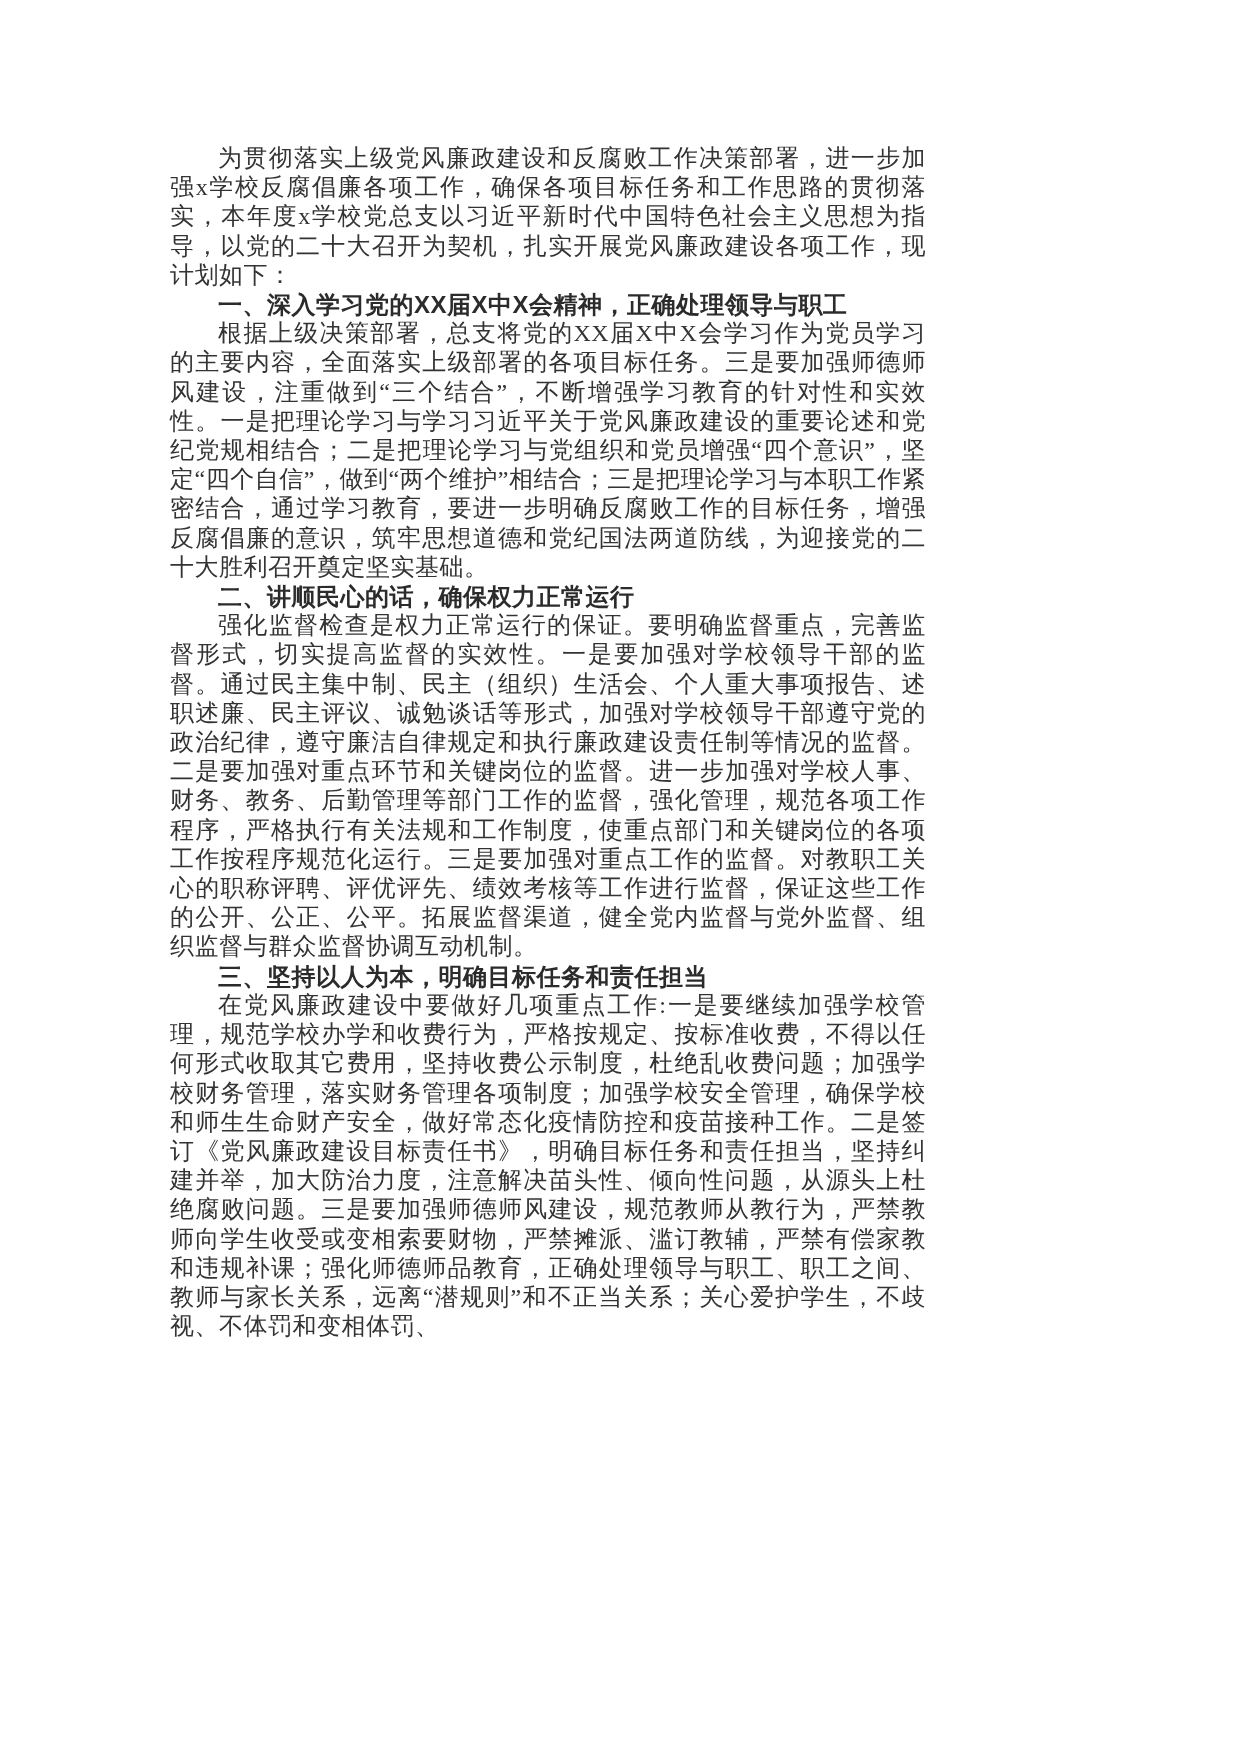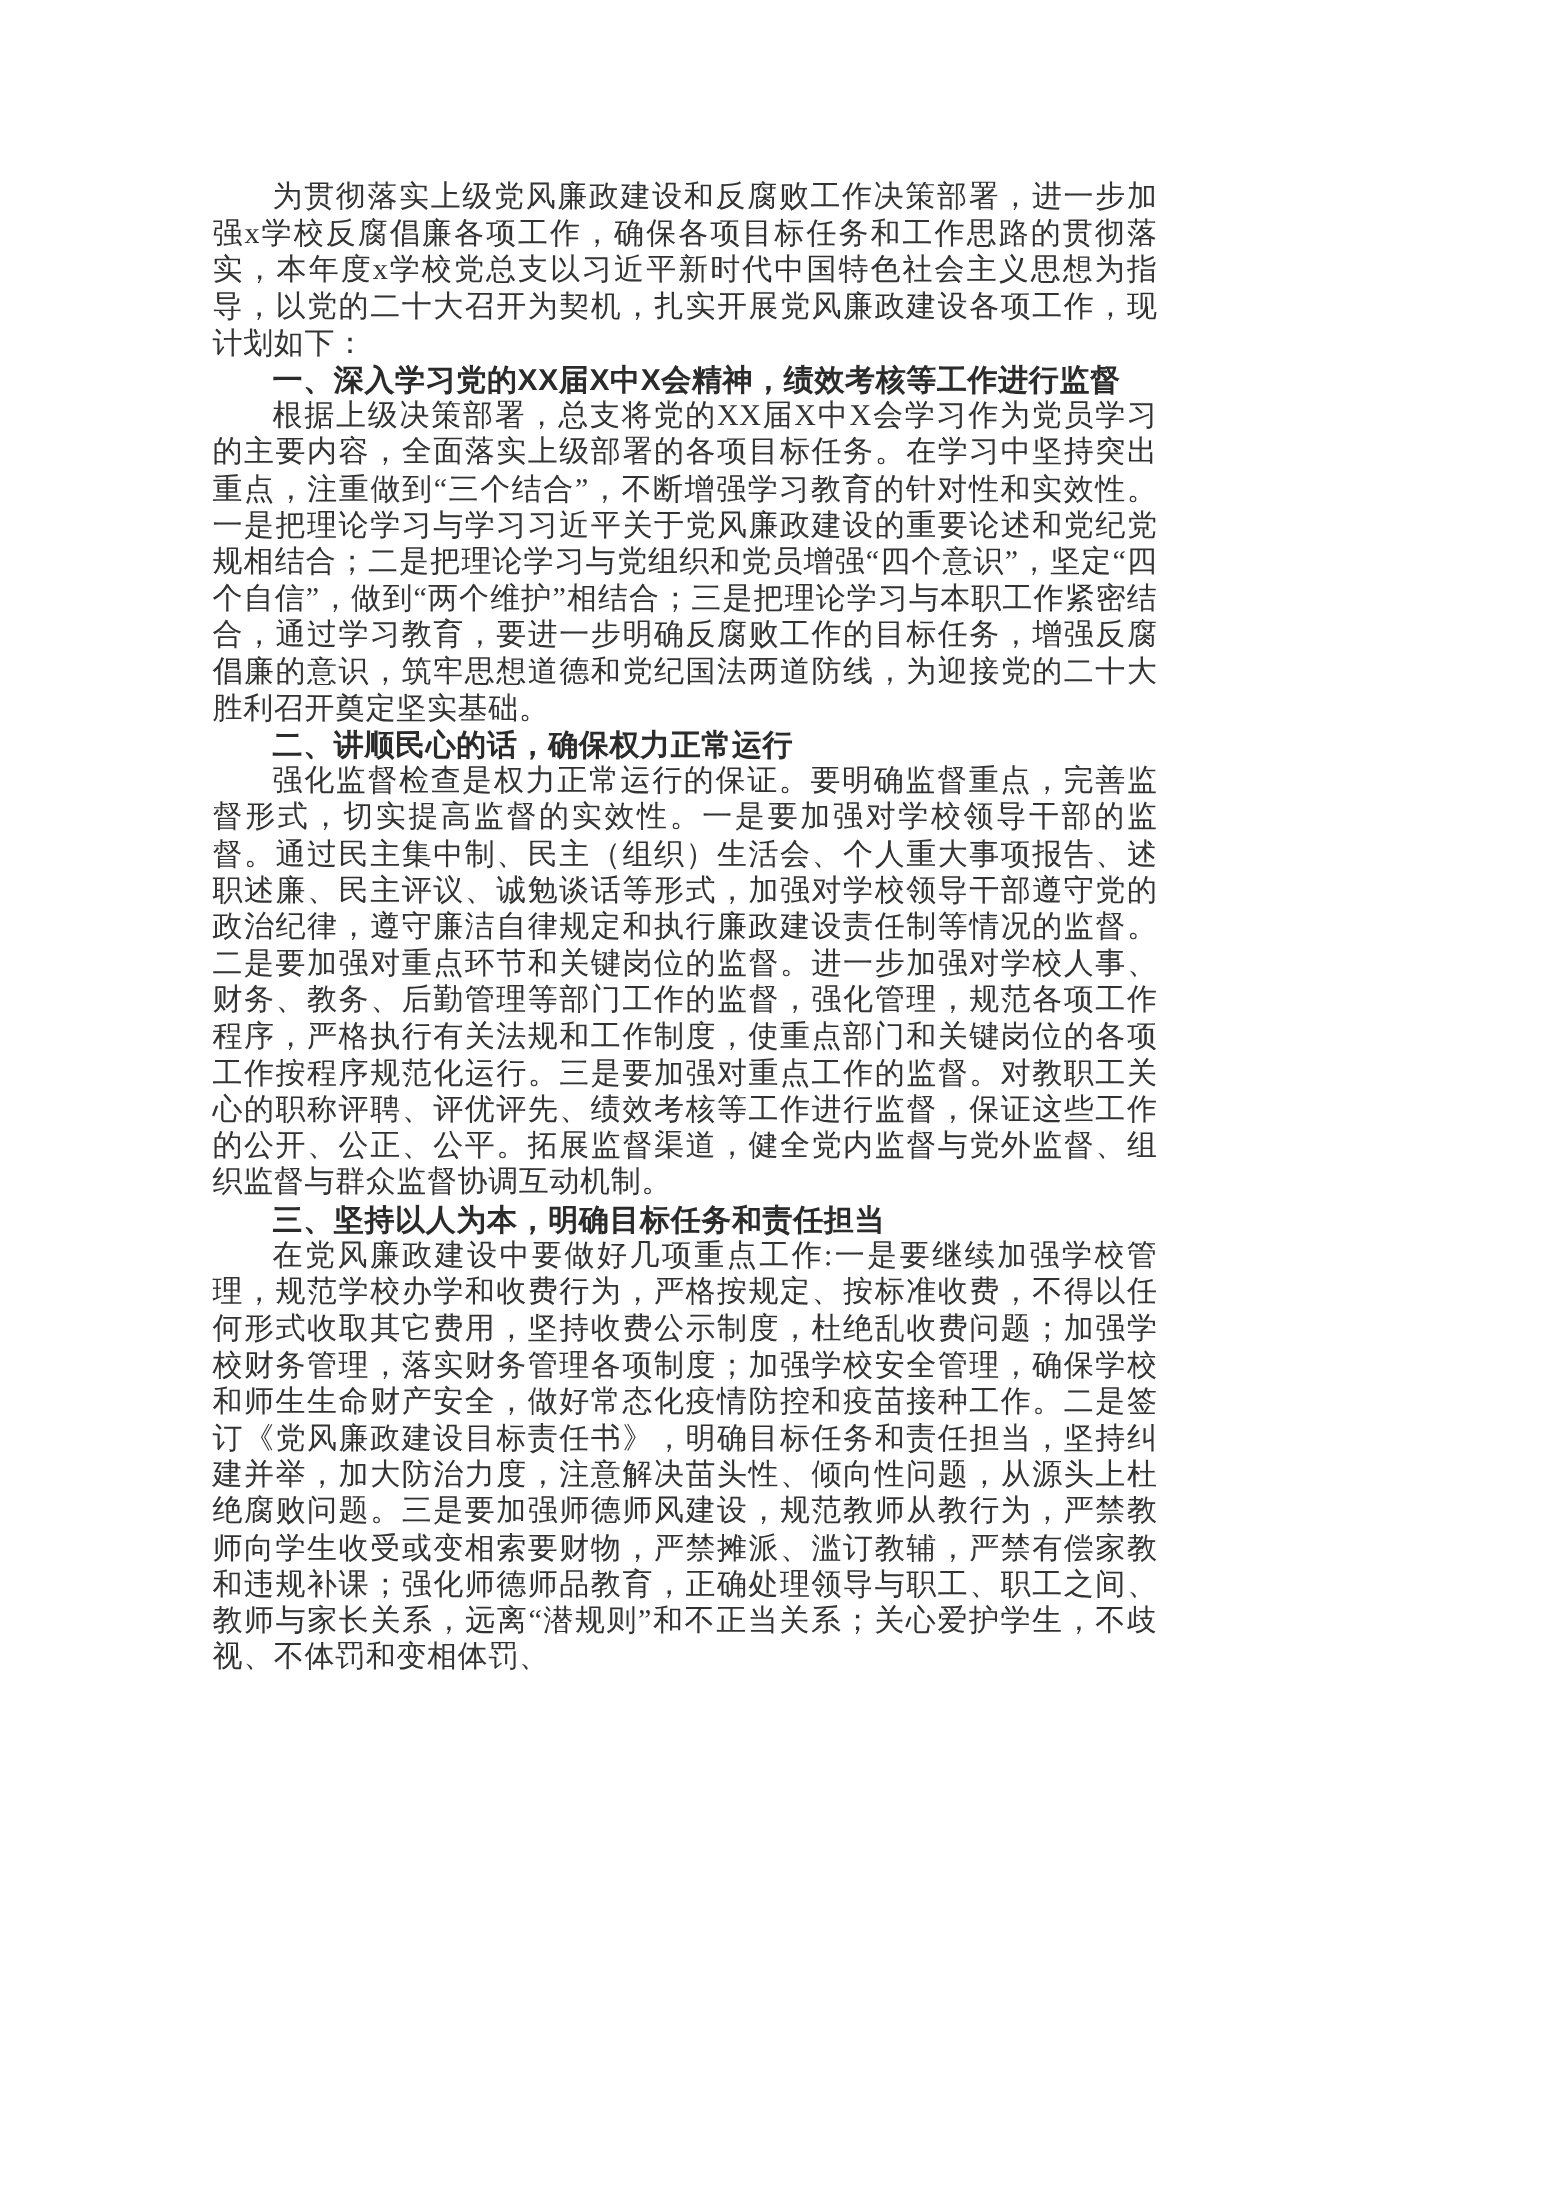--- a/index.html
+++ b/index.html
@@ -41,23 +41,23 @@
     font-family: "Liberation Sans", "DejaVu Sans", sans-serif;
     letter-spacing: 0.5px;
   }
 </style>
 </head>
 <body>
 
 <div class="page">
   <p class="para">为贯彻落实上级党风廉政建设和反腐败工作决策部署，进一步加强x学校反腐倡廉各项工作，确保各项目标任务和工作思路的贯彻落实，本年度x学校党总支以习近平新时代中国特色社会主义思想为指导，以党的二十大召开为契机，扎实开展党风廉政建设各项工作，现计划如下：</p>
 
-  <p class="heading">一、深入学习党的XX届X中X会精神，绩效考核等工作进行监督</p>
+  <p class="heading">一、深入学习党的XX届X中X会精神，正确处理领导与职工</p>
 
-  <p class="para">根据上级决策部署，总支将党的XX届X中X会学习作为党员学习的主要内容，全面落实上级部署的各项目标任务。在学习中坚持突出重点，注重做到“三个结合”，不断增强学习教育的针对性和实效性。一是把理论学习与学习习近平关于党风廉政建设的重要论述和党纪党规相结合；二是把理论学习与党组织和党员增强“四个意识”，坚定“四个自信”，做到“两个维护”相结合；三是把理论学习与本职工作紧密结合，通过学习教育，要进一步明确反腐败工作的目标任务，增强反腐倡廉的意识，筑牢思想道德和党纪国法两道防线，为迎接党的二十大胜利召开奠定坚实基础。</p>
+  <p class="para">根据上级决策部署，总支将党的XX届X中X会学习作为党员学习的主要内容，全面落实上级部署的各项目标任务。三是要加强师德师风建设，注重做到“三个结合”，不断增强学习教育的针对性和实效性。一是把理论学习与学习习近平关于党风廉政建设的重要论述和党纪党规相结合；二是把理论学习与党组织和党员增强“四个意识”，坚定“四个自信”，做到“两个维护”相结合；三是把理论学习与本职工作紧密结合，通过学习教育，要进一步明确反腐败工作的目标任务，增强反腐倡廉的意识，筑牢思想道德和党纪国法两道防线，为迎接党的二十大胜利召开奠定坚实基础。</p>
 
   <p class="heading">二、讲顺民心的话，确保权力正常运行</p>
 
   <p class="para">强化监督检查是权力正常运行的保证。要明确监督重点，完善监督形式，切实提高监督的实效性。一是要加强对学校领导干部的监督。通过民主集中制、民主（组织）生活会、个人重大事项报告、述职述廉、民主评议、诚勉谈话等形式，加强对学校领导干部遵守党的政治纪律，遵守廉洁自律规定和执行廉政建设责任制等情况的监督。二是要加强对重点环节和关键岗位的监督。进一步加强对学校人事、财务、教务、后勤管理等部门工作的监督，强化管理，规范各项工作程序，严格执行有关法规和工作制度，使重点部门和关键岗位的各项工作按程序规范化运行。三是要加强对重点工作的监督。对教职工关心的职称评聘、评优评先、绩效考核等工作进行监督，保证这些工作的公开、公正、公平。拓展监督渠道，健全党内监督与党外监督、组织监督与群众监督协调互动机制。</p>
 
   <p class="heading">三、坚持以人为本，明确目标任务和责任担当</p>
 
 
   <p class="para">在党风廉政建设中要做好几项重点工作:一是要继续加强学校管理，规范学校办学和收费行为，严格按规定、按标准收费，不得以任何形式收取其它费用，坚持收费公示制度，杜绝乱收费问题；加强学校财务管理，落实财务管理各项制度；加强学校安全管理，确保学校和师生生命财产安全，做好常态化疫情防控和疫苗接种工作。二是签订《党风廉政建设目标责任书》，明确目标任务和责任担当，坚持纠建并举，加大防治力度，注意解决苗头性、倾向性问题，从源头上杜绝腐败问题。三是要加强师德师风建设，规范教师从教行为，严禁教师向学生收受或变相索要财物，严禁摊派、滥订教辅，严禁有偿家教和违规补课；强化师德师品教育，正确处理领导与职工、职工之间、教师与家长关系，远离“潜规则”和不正当关系；关心爱护学生，不歧视、不体罚和变相体罚、</p>
 </div>

